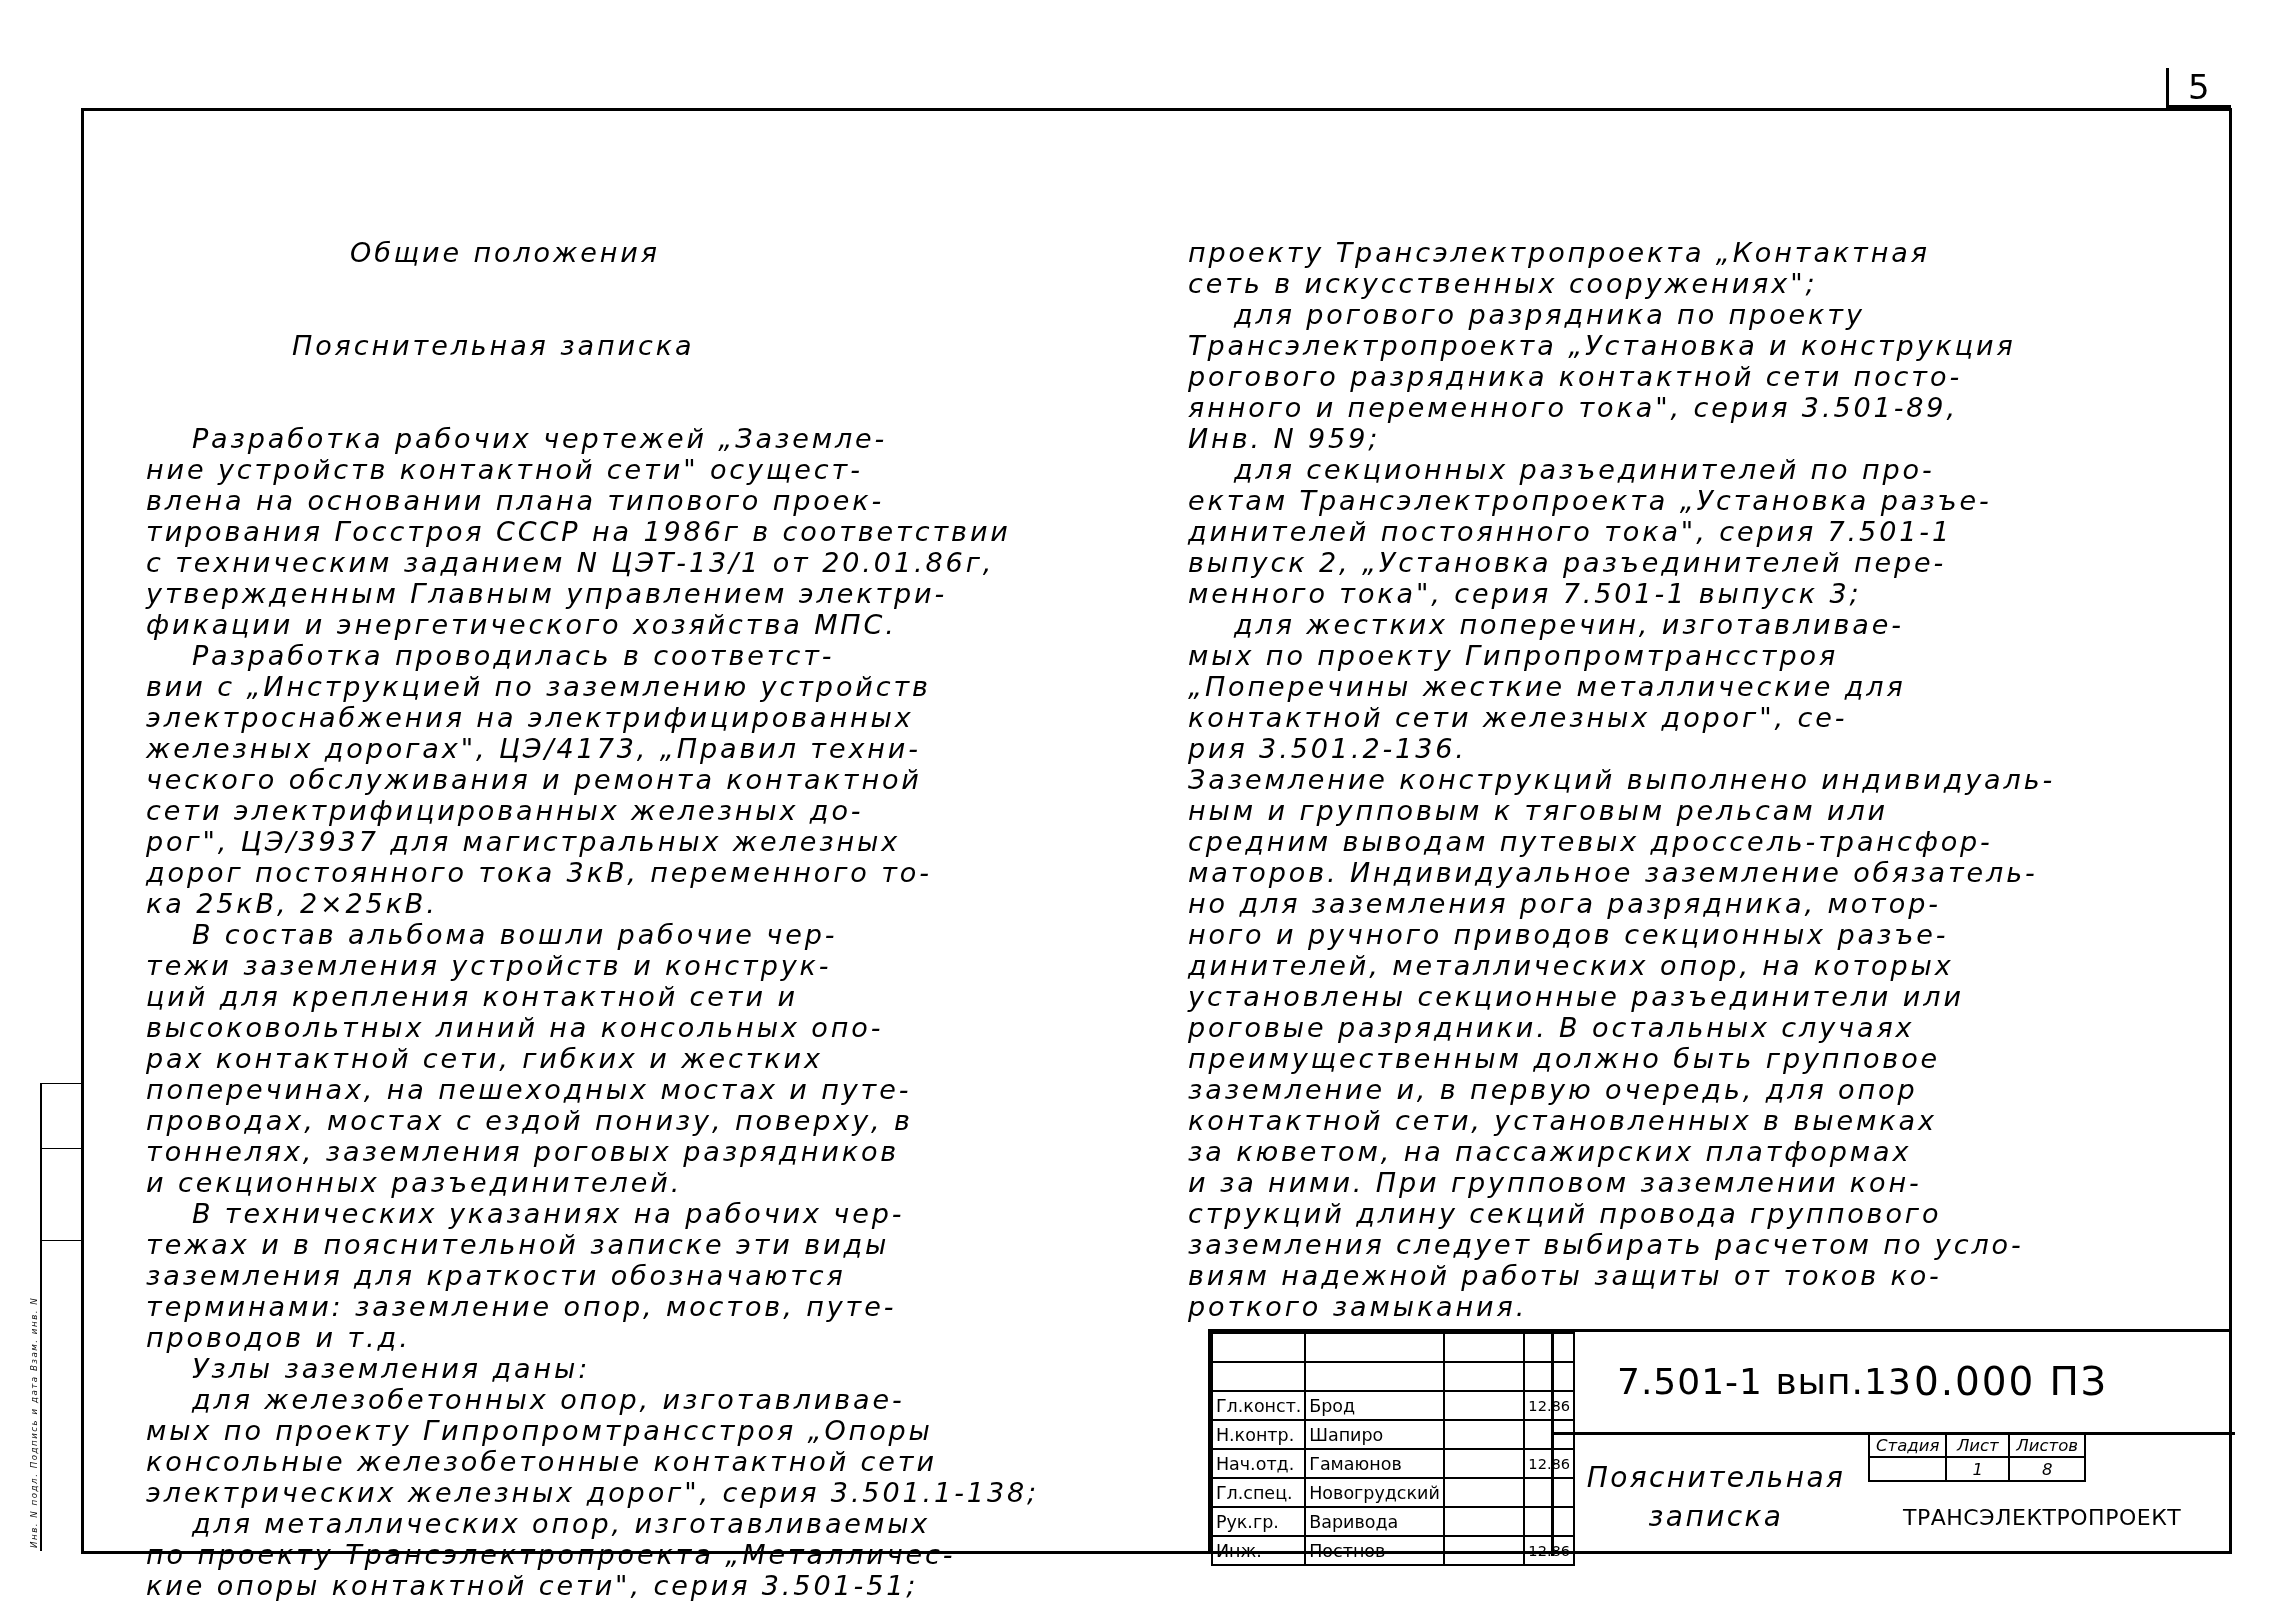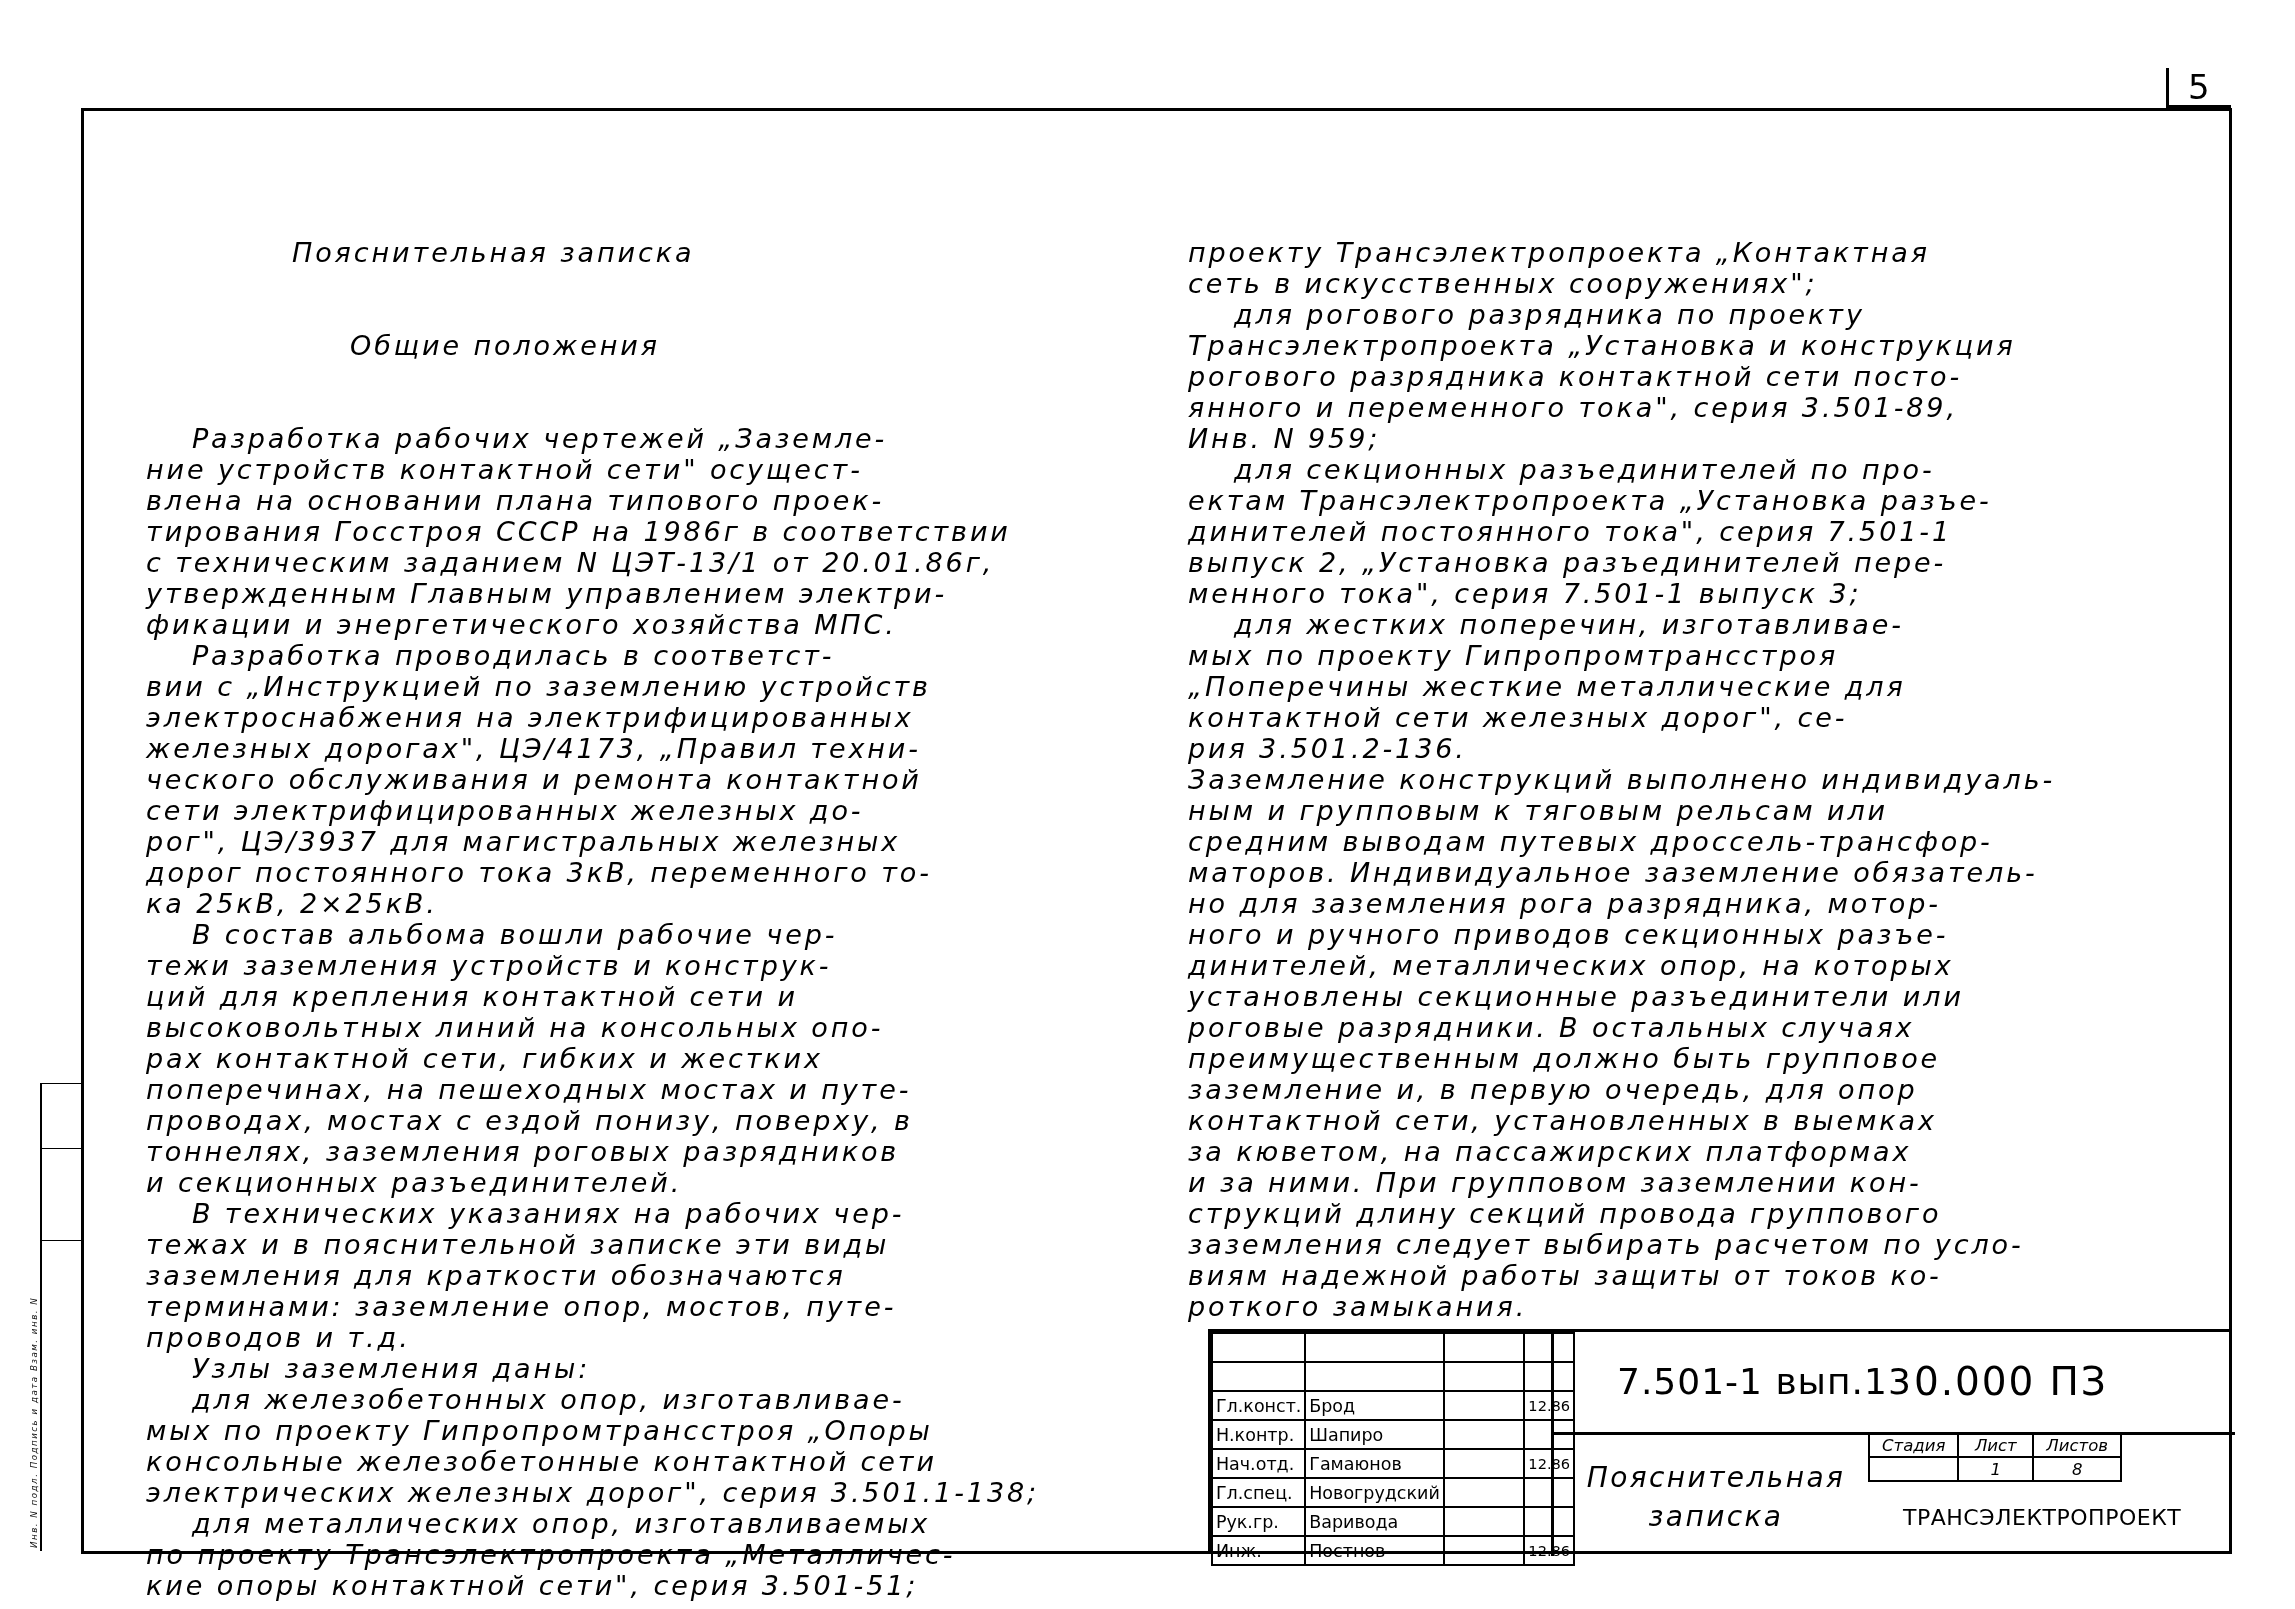--- a/index.html
+++ b/index.html
@@ -26,42 +26,42 @@
   table.sig { position:absolute; left:0; top:0; border-collapse:collapse; }
   table.sig td { border:2.4px solid #000; height:27px; padding:0 2.9px; font-size:17.5px;
                  white-space:nowrap; overflow:hidden; }
   .sig-role { width:82px; } .sig-name { width:112px; } .sig-sign { width:73px; } .sig-date { width:34px; font-size:14.6px !important;text-align:center; }
   .code { position:absolute; left:406px; top:29px; font-size:36px; letter-spacing:1px; }
   .doc-num { position:absolute; left:703px; top:27px; font-size:39px; letter-spacing:1.9px; }
   .hline-code { position:absolute; left:340px; top:100px; width:684px; border-top:3.4px solid #000; }
   .vline-code { position:absolute; left:340px; top:0; height:224px; border-left:3.4px solid #000; }
   .doc-title { position:absolute; left:369px; top:126px; font-size:28px; font-style:italic; letter-spacing:2.4px; line-height:39px; text-align:center; width:272px; }
   table.stage { position:absolute; left:657px; top:100px; border-collapse:collapse; }
-  table.stage td { border:2.4px solid #000; height:22px; font-size:16.5px; font-style:italic; text-align:center; padding:0 12px; }
+  table.stage td { border:2.4px solid #000; height:22px; font-size:16.5px; font-style:italic; text-align:center; padding:0 6px; }
   table.stage td.h { width:49px; }
   .org { position:absolute; left:692px; top:173px; font-size:22px; letter-spacing:0.5px; }
 </style>
 </head>
 <body>
 
 <div class="page-no-box"></div>
 <div class="page-no">5</div>
 
 <div class="frame"></div>
 
 <div class="side-strip">
   <div class="cell" style="height:65px"></div>
   <div class="cell" style="height:92px"></div>
   <div class="cell" style="height:66px; border-bottom:none"></div>
 </div>
 <div class="side-text">Инв. N подл.   Подпись и дата   Взам. инв. N</div>
 
 <div class="col col-left">
+  <span class="heading" style="padding-left:204px">Общие положения</span>
   <span class="heading" style="padding-left:146px">Пояснительная записка</span>
-  <span class="heading" style="padding-left:204px">Общие положения</span>
   <div id="left-lines"><div>    Разработка рабочих чертежей „Заземле-</div><div>ние устройств контактной сети" осущест-</div><div>влена на основании плана типового проек-</div><div>тирования Госстроя СССР на 1986г в соответствии</div><div>с техническим заданием N ЦЭТ-13/1 от 20.01.86г,</div><div>утвержденным Главным управлением электри-</div><div>фикации и энергетического хозяйства МПС.</div><div>    Разработка проводилась в соответст-</div><div>вии с „Инструкцией по заземлению устройств</div><div>электроснабжения на электрифицированных</div><div>железных дорогах", ЦЭ/4173, „Правил техни-</div><div>ческого обслуживания и ремонта контактной</div><div>сети электрифицированных железных до-</div><div>рог", ЦЭ/3937 для магистральных железных</div><div>дорог постоянного тока 3кВ, переменного то-</div><div>ка 25кВ, 2×25кВ.</div><div>    В состав альбома вошли рабочие чер-</div><div>тежи заземления устройств и конструк-</div><div>ций для крепления контактной сети и</div><div>высоковольтных линий на консольных опо-</div><div>рах контактной сети, гибких и жестких</div><div>поперечинах, на пешеходных мостах и путе-</div><div>проводах, мостах с ездой понизу, поверху, в</div><div>тоннелях, заземления роговых разрядников</div><div>и секционных разъединителей.</div><div>    В технических указаниях на рабочих чер-</div><div>тежах и в пояснительной записке эти виды</div><div>заземления для краткости обозначаются</div><div>терминами: заземление опор, мостов, путе-</div><div>проводов и т.д.</div><div>    Узлы заземления даны:</div><div>    для железобетонных опор, изготавливае-</div><div>мых по проекту Гипропромтрансстроя „Опоры</div><div>консольные железобетонные контактной сети</div><div>электрических железных дорог", серия 3.501.1-138;</div><div>    для металлических опор, изготавливаемых</div><div>по проекту Трансэлектропроекта „Металличес-</div><div>кие опоры контактной сети", серия 3.501-51;</div></div>
 </div>
 
 <div class="col col-right">
   <div id="right-lines"><div>проекту Трансэлектропроекта „Контактная</div><div>сеть в искусственных сооружениях";</div><div>    для рогового разрядника по проекту</div><div>Трансэлектропроекта „Установка и конструкция</div><div>рогового разрядника контактной сети посто-</div><div>янного и переменного тока", серия 3.501-89,</div><div>Инв. N 959;</div><div>    для секционных разъединителей по про-</div><div>ектам Трансэлектропроекта „Установка разъе-</div><div>динителей постоянного тока", серия 7.501-1</div><div>выпуск 2, „Установка разъединителей пере-</div><div>менного тока", серия 7.501-1 выпуск 3;</div><div>    для жестких поперечин, изготавливае-</div><div>мых по проекту Гипропромтрансстроя</div><div>„Поперечины жесткие металлические для</div><div>контактной сети железных дорог", се-</div><div>рия 3.501.2-136.</div><div>Заземление конструкций выполнено индивидуаль-</div><div>ным и групповым к тяговым рельсам или</div><div>средним выводам путевых дроссель-трансфор-</div><div>маторов. Индивидуальное заземление обязатель-</div><div>но для заземления рога разрядника, мотор-</div><div>ного и ручного приводов секционных разъе-</div><div>динителей, металлических опор, на которых</div><div>установлены секционные разъединители или</div><div>роговые разрядники. В остальных случаях</div><div>преимущественным должно быть групповое</div><div>заземление и, в первую очередь, для опор</div><div>контактной сети, установленных в выемках</div><div>за кюветом, на пассажирских платформах</div><div>и за ними. При групповом заземлении кон-</div><div>струкций длину секций провода группового</div><div>заземления следует выбирать расчетом по усло-</div><div>виям надежной работы защиты от токов ко-</div><div>роткого замыкания.</div></div>
 </div>
 
 <div class="title-block">
   <table class="sig">
     <tbody id="sig-body">

